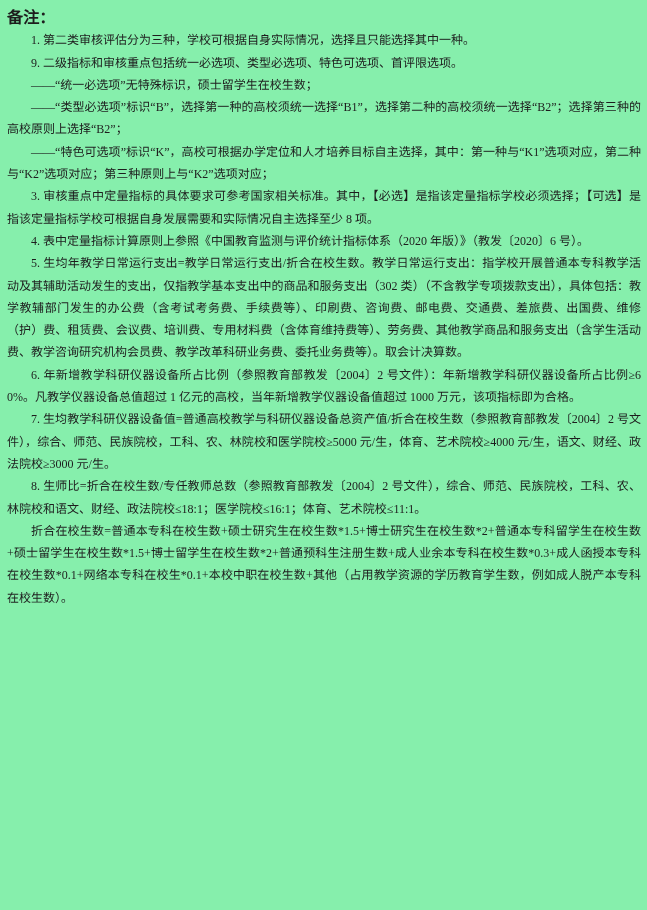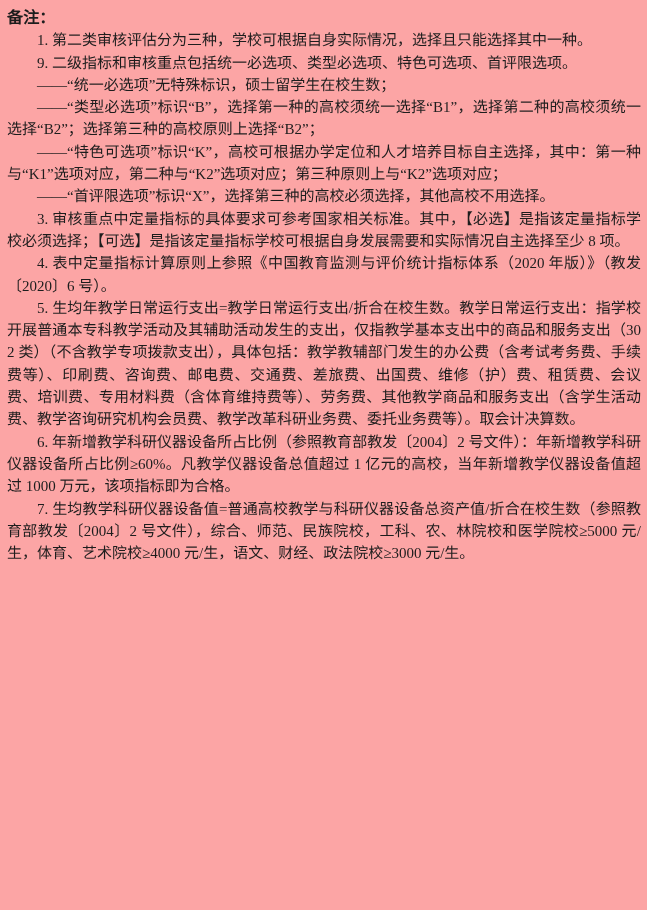--- a/index.html
+++ b/index.html
@@ -4,52 +4,53 @@
 <style>
   html, body {
     margin: 0;
     padding: 0;
     background: #ffffff;
   }
   .page {
     width: 647px;
     height: 910px;
     box-sizing: border-box;
-    background: #fca5a5;
+    background: #86efac;
     padding: 7px 6px 6px 7px;
     overflow: hidden;
     font-family: "Liberation Serif", "DejaVu Serif", serif;
     color: #1d1d1d;
   }
   .notes-header {
     font-size: 16.2px;
     line-height: 22.3px;
     font-weight: bold;
     text-indent: 0;
     margin: 0;
   }
   .note-paragraph {
-    font-size: 15px;
+    font-size: 12px;
     line-height: 22.3px;
     margin: 0;
     text-align: justify;
     text-justify: inter-ideograph;
     text-indent: 2em;
     word-break: break-all;
   }
 </style>
 </head>
 <body>
 
 <div class="page">
   <p class="notes-header">备注：</p>
   <p class="note-paragraph">1. 第二类审核评估分为三种，学校可根据自身实际情况，选择且只能选择其中一种。</p>
   <p class="note-paragraph">9. 二级指标和审核重点包括统一必选项、类型必选项、特色可选项、首评限选项。</p>
   <p class="note-paragraph">——“统一必选项”无特殊标识，硕士留学生在校生数；</p>
   <p class="note-paragraph">——“类型必选项”标识“B”，选择第一种的高校须统一选择“B1”，选择第二种的高校须统一选择“B2”；选择第三种的高校原则上选择“B2”；</p>
   <p class="note-paragraph">——“特色可选项”标识“K”，高校可根据办学定位和人才培养目标自主选择，其中：第一种与“K1”选项对应，第二种与“K2”选项对应；第三种原则上与“K2”选项对应；</p>
-  <p class="note-paragraph">——“首评限选项”标识“X”，选择第三种的高校必须选择，其他高校不用选择。</p>
   <p class="note-paragraph">3. 审核重点中定量指标的具体要求可参考国家相关标准。其中，【必选】是指该定量指标学校必须选择；【可选】是指该定量指标学校可根据自身发展需要和实际情况自主选择至少 8 项。</p>
   <p class="note-paragraph">4. 表中定量指标计算原则上参照《中国教育监测与评价统计指标体系（2020 年版）》（教发〔2020〕6 号）。</p>
   <p class="note-paragraph">5. 生均年教学日常运行支出=教学日常运行支出/折合在校生数。教学日常运行支出：指学校开展普通本专科教学活动及其辅助活动发生的支出，仅指教学基本支出中的商品和服务支出（302 类）（不含教学专项拨款支出），具体包括：教学教辅部门发生的办公费（含考试考务费、手续费等）、印刷费、咨询费、邮电费、交通费、差旅费、出国费、维修（护）费、租赁费、会议费、培训费、专用材料费（含体育维持费等）、劳务费、其他教学商品和服务支出（含学生活动费、教学咨询研究机构会员费、教学改革科研业务费、委托业务费等）。取会计决算数。</p>
   <p class="note-paragraph">6. 年新增教学科研仪器设备所占比例（参照教育部教发〔2004〕2 号文件）：年新增教学科研仪器设备所占比例≥60%。凡教学仪器设备总值超过 1 亿元的高校，当年新增教学仪器设备值超过 1000 万元，该项指标即为合格。</p>
   <p class="note-paragraph">7. 生均教学科研仪器设备值=普通高校教学与科研仪器设备总资产值/折合在校生数（参照教育部教发〔2004〕2 号文件），综合、师范、民族院校，工科、农、林院校和医学院校≥5000 元/生，体育、艺术院校≥4000 元/生，语文、财经、政法院校≥3000 元/生。</p>
+  <p class="note-paragraph">8. 生师比=折合在校生数/专任教师总数（参照教育部教发〔2004〕2 号文件），综合、师范、民族院校，工科、农、林院校和语文、财经、政法院校≤18:1；医学院校≤16:1；体育、艺术院校≤11:1。</p>
+  <p class="note-paragraph">折合在校生数=普通本专科在校生数+硕士研究生在校生数*1.5+博士研究生在校生数*2+普通本专科留学生在校生数+硕士留学生在校生数*1.5+博士留学生在校生数*2+普通预科生注册生数+成人业余本专科在校生数*0.3+成人函授本专科在校生数*0.1+网络本专科在校生*0.1+本校中职在校生数+其他（占用教学资源的学历教育学生数，例如成人脱产本专科在校生数）。</p>
 </div>
 
 </body></html>

